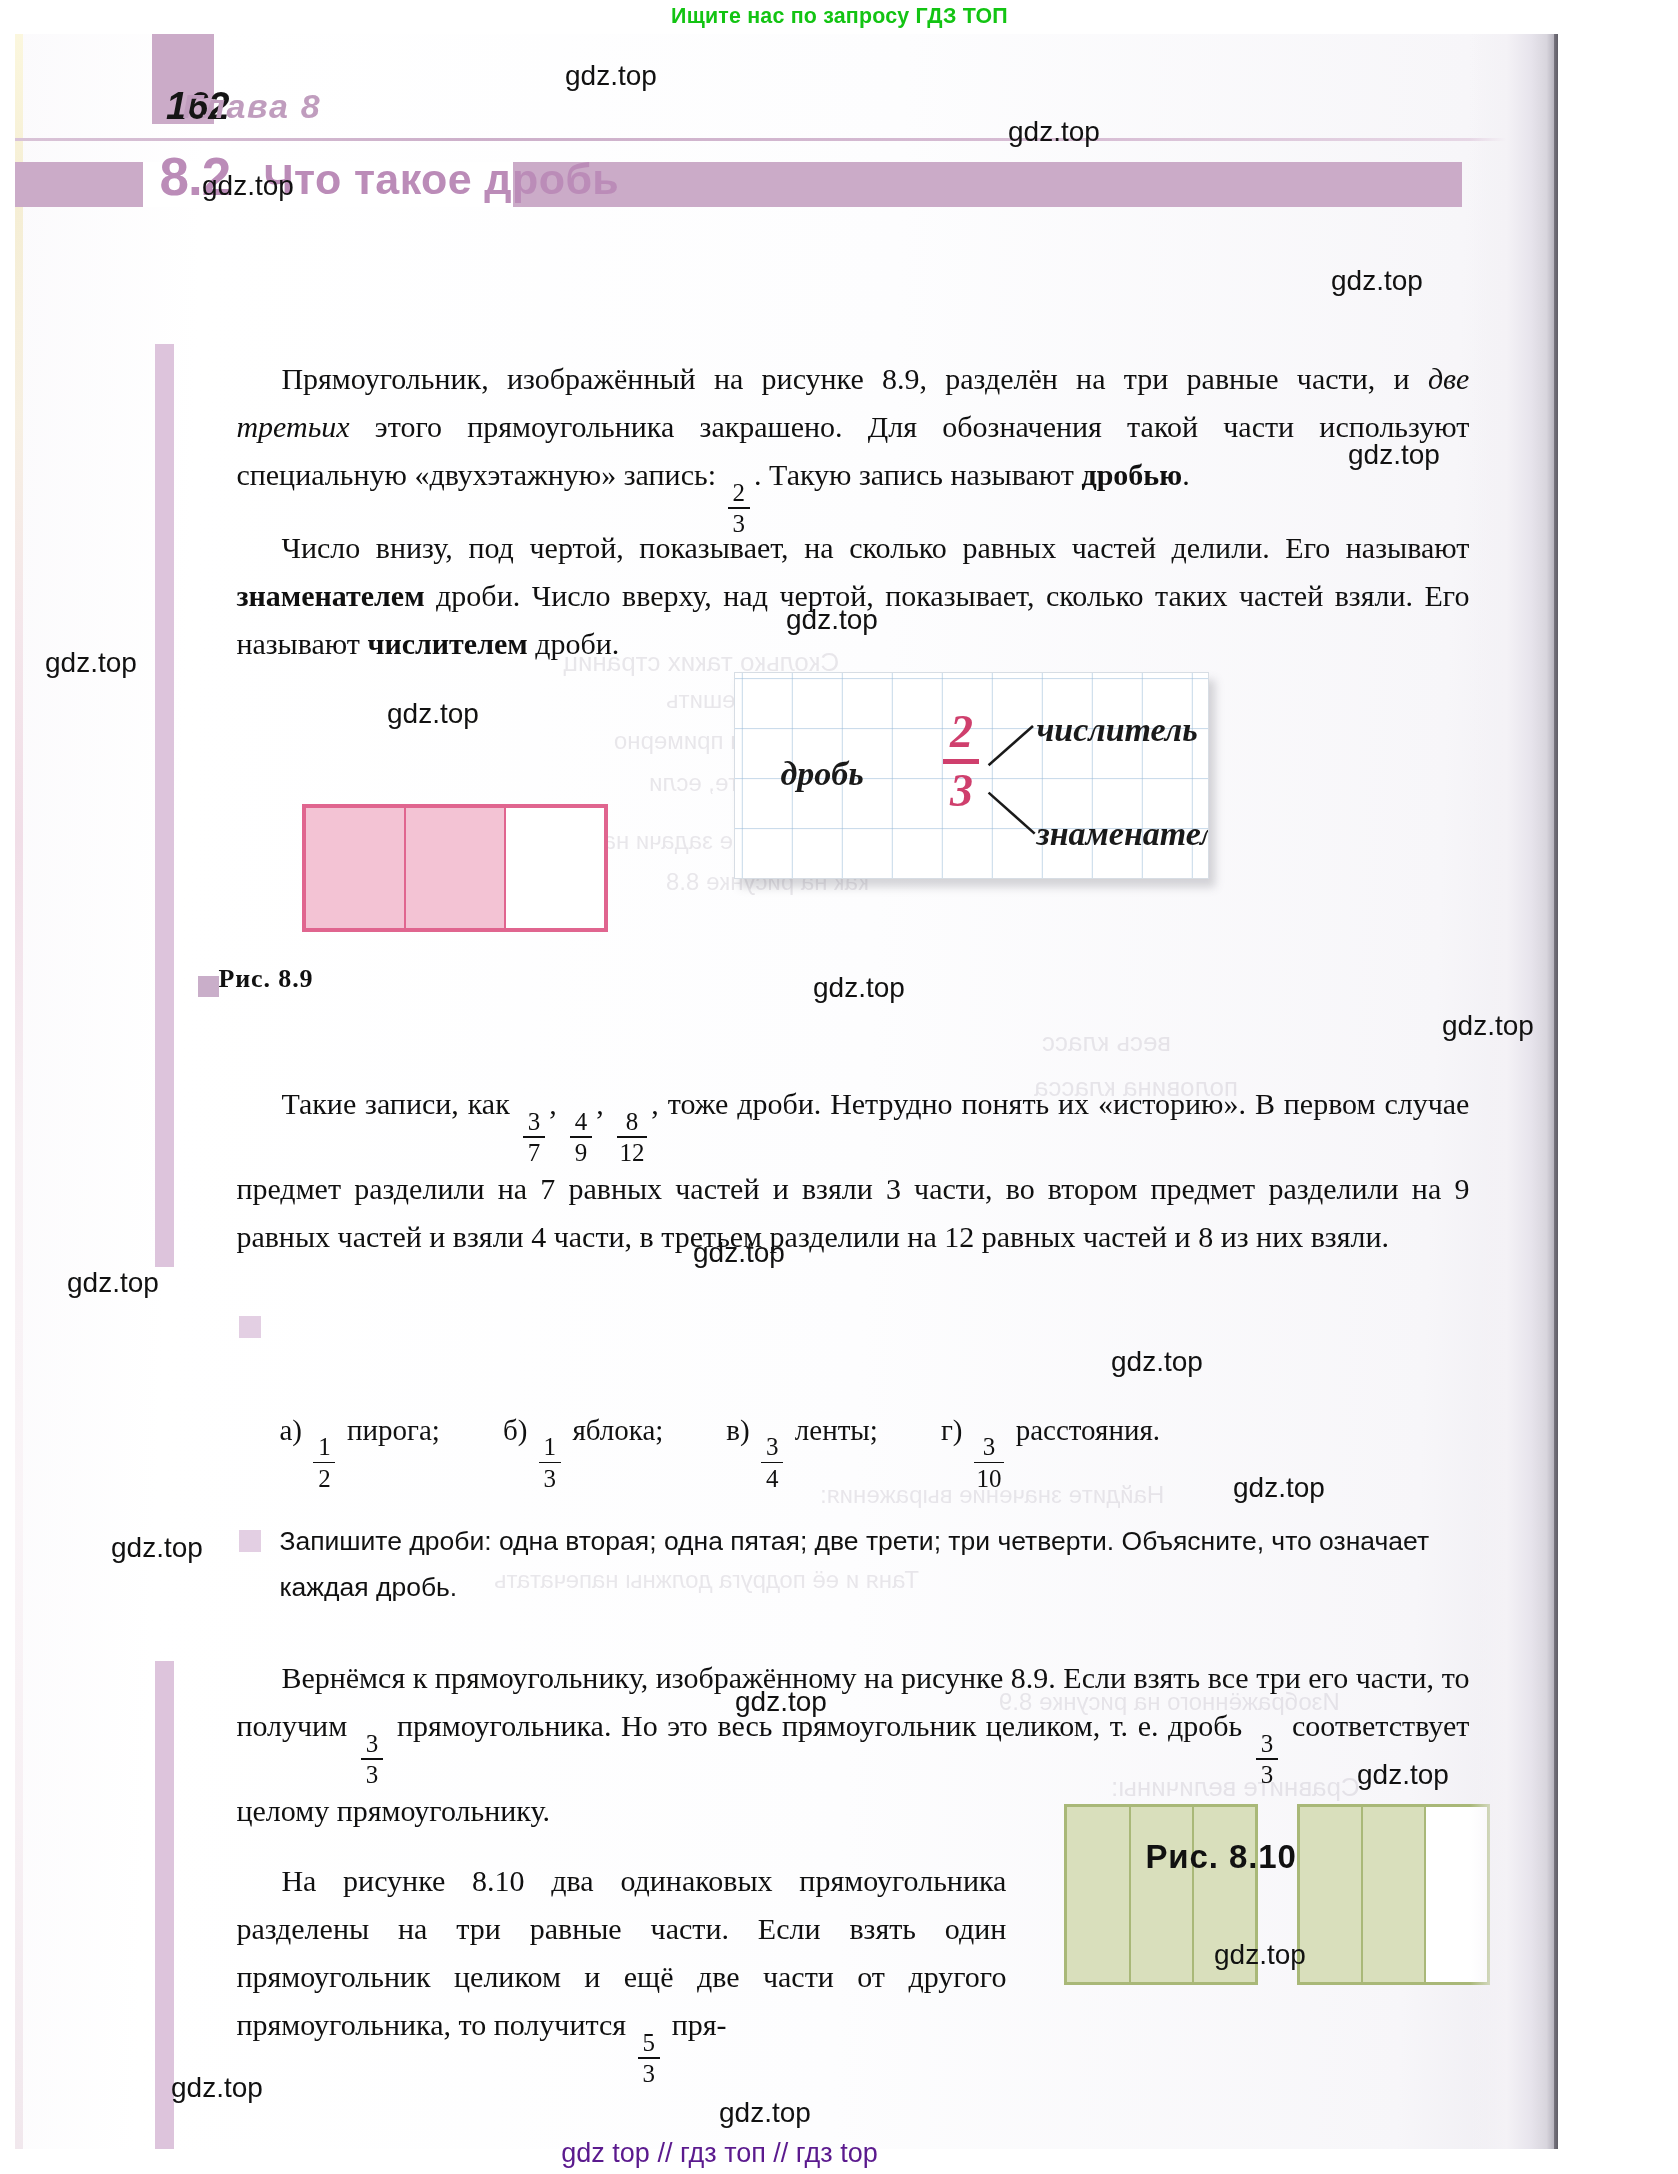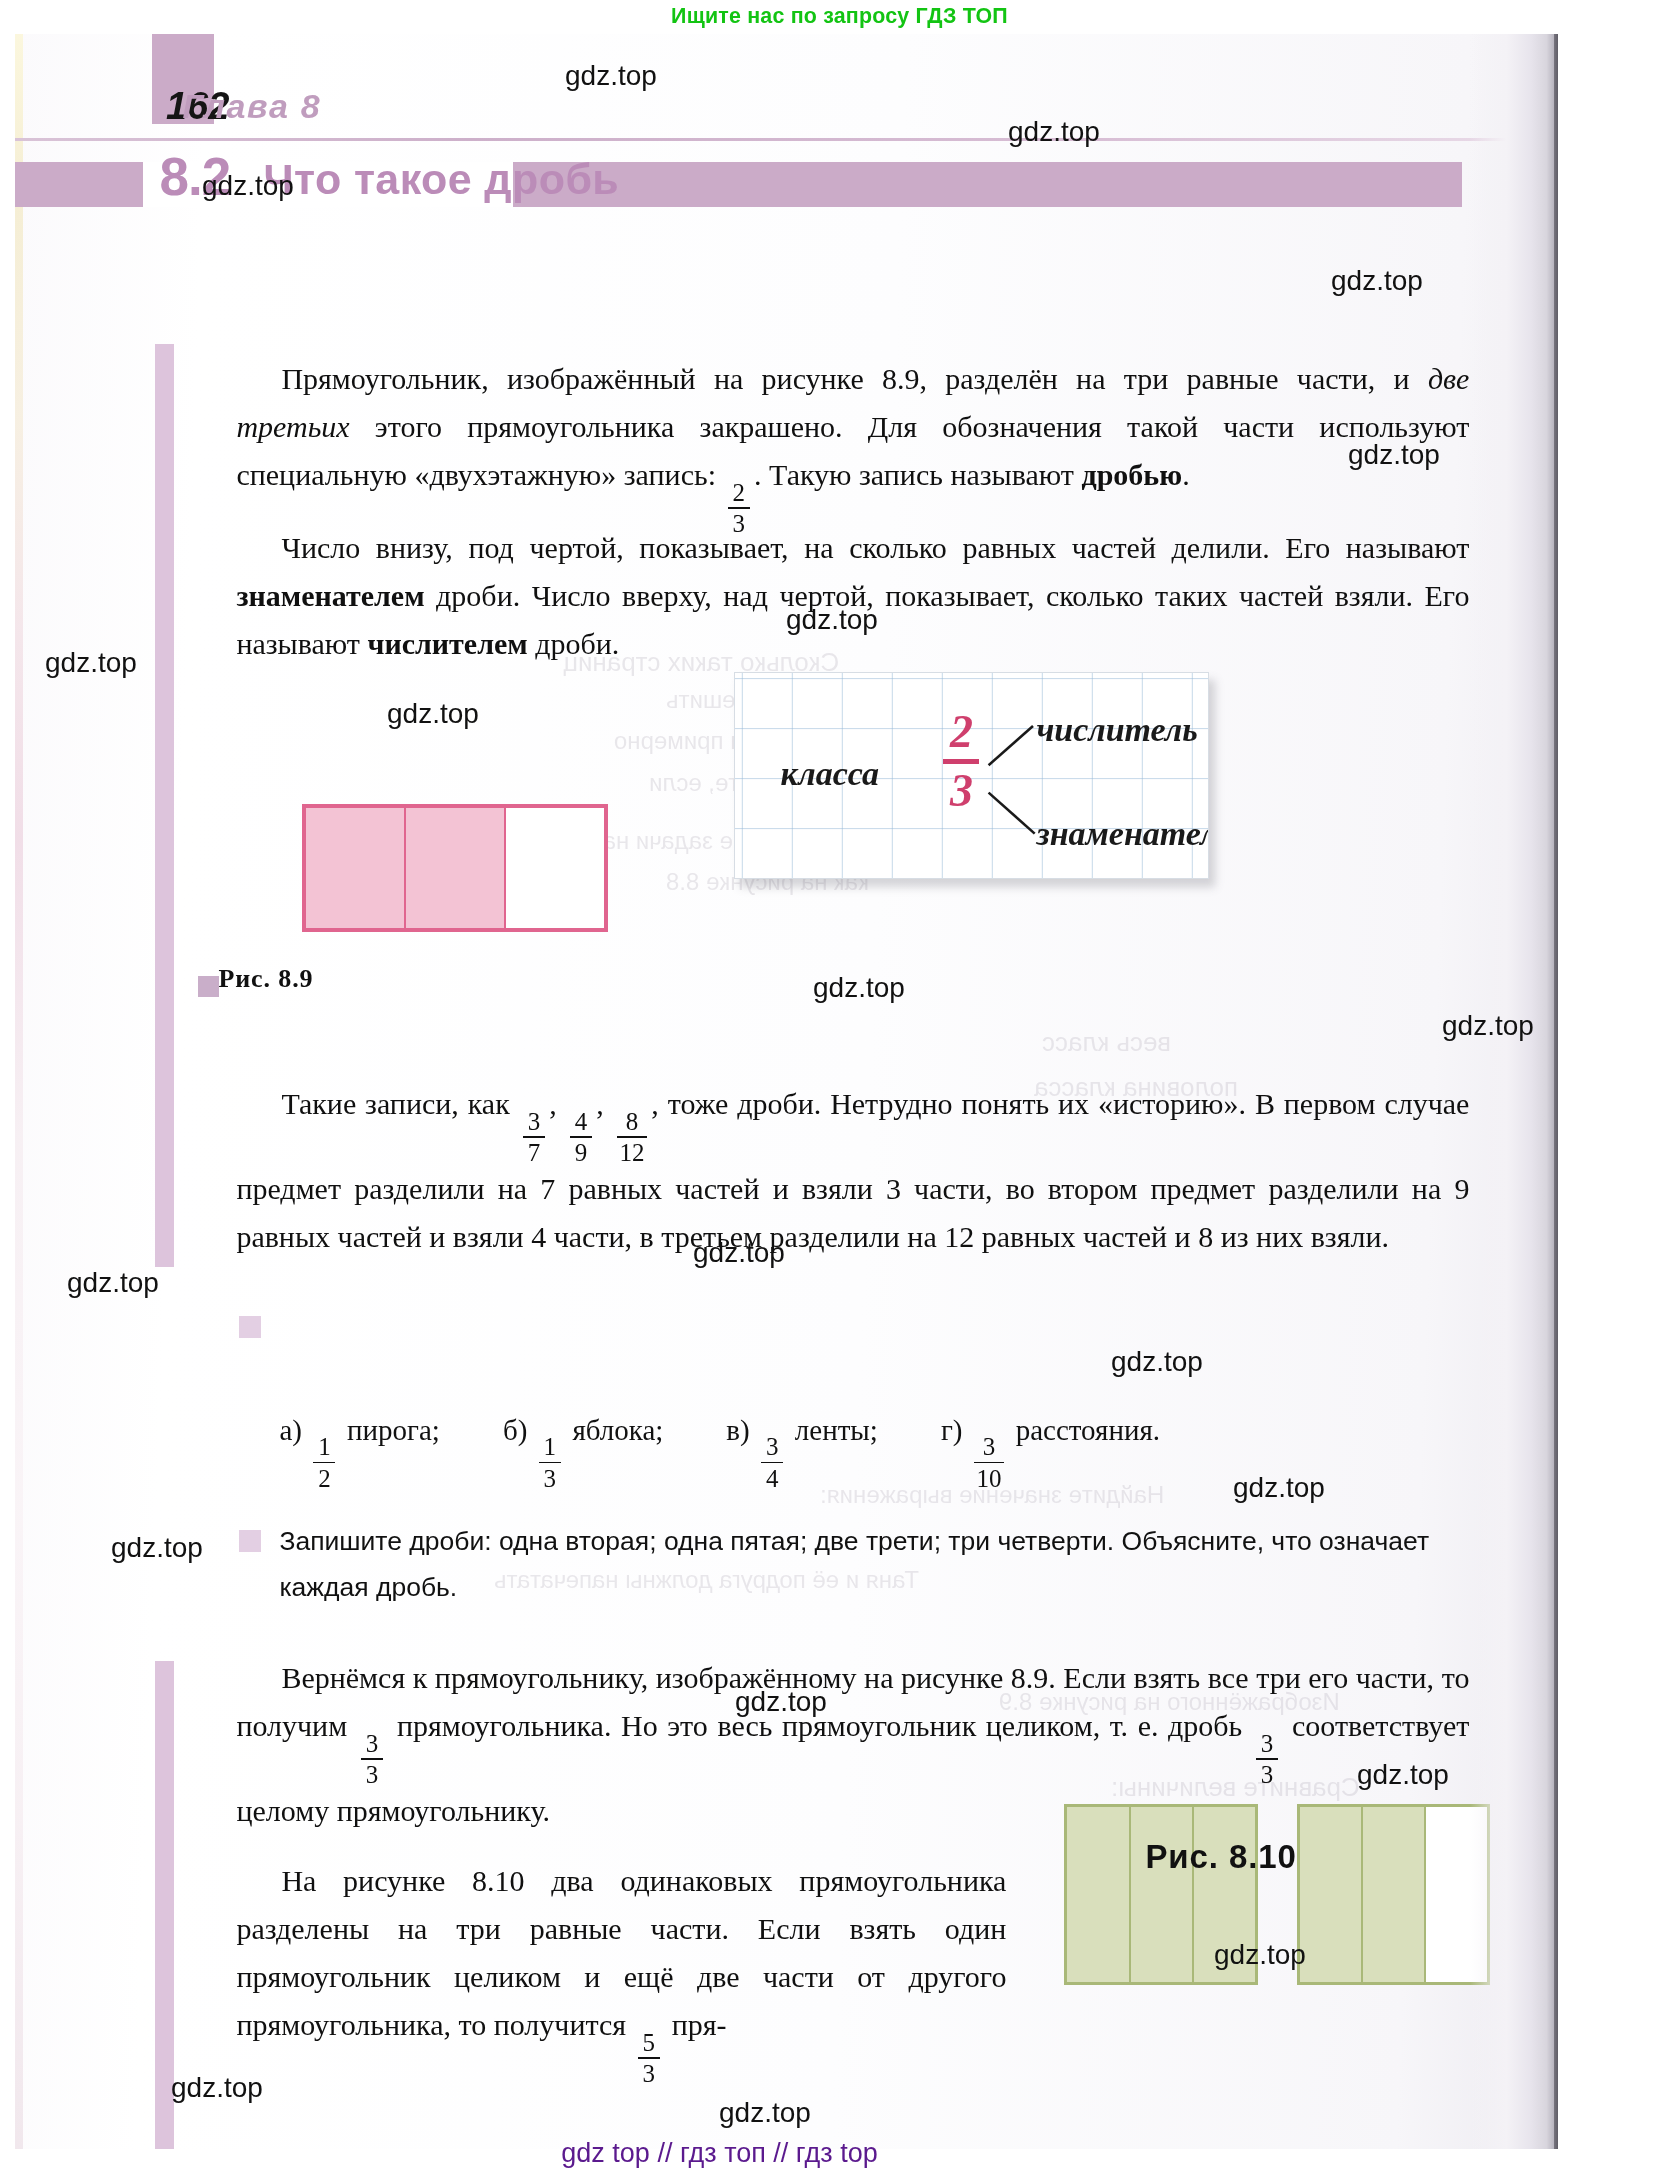--- a/index.html
+++ b/index.html
@@ -299,21 +299,21 @@
   <div id="diagram-card">
     <div id="diagram-grid"></div>
 
     <svg id="diagram-leader-num" width="473" height="205" viewBox="0 0 552 240" style="left:0;top:0;">
       <line x1="296" y1="108" x2="348" y2="62" stroke="#1a1a1a" stroke-width="3"></line>
     </svg>
     <svg id="diagram-leader-den" width="473" height="205" viewBox="0 0 552 240" style="left:0;top:0;">
       <line x1="296" y1="140" x2="350" y2="188" stroke="#1a1a1a" stroke-width="3"></line>
     </svg>
 
-    <div id="diagram-label-drob">класса</div>
+    <div id="diagram-label-drob">дробь</div>
 
     <div id="diagram-fraction">
       <span class="dnum">2</span>
       <span class="dbar"></span>
       <span class="dden">3</span>
     </div>
 
     <div id="diagram-label-num">числитель</div>
     <div id="diagram-label-den">знаменатель</div>
   </div>

